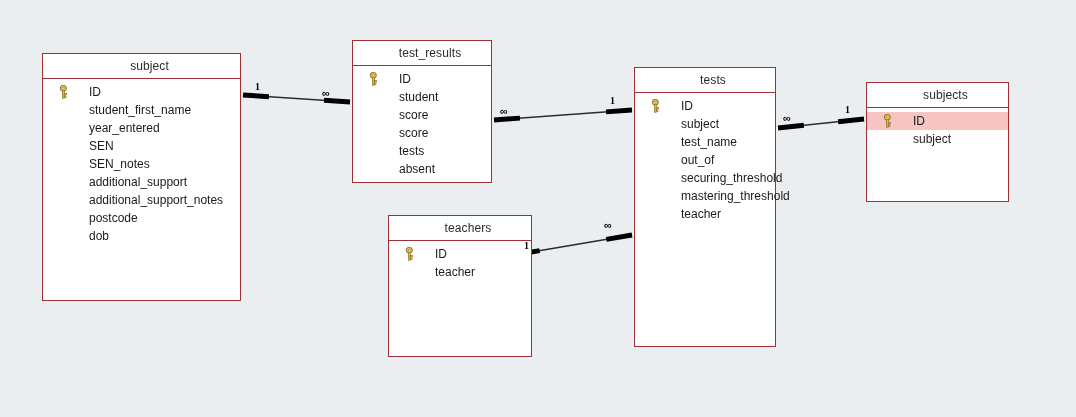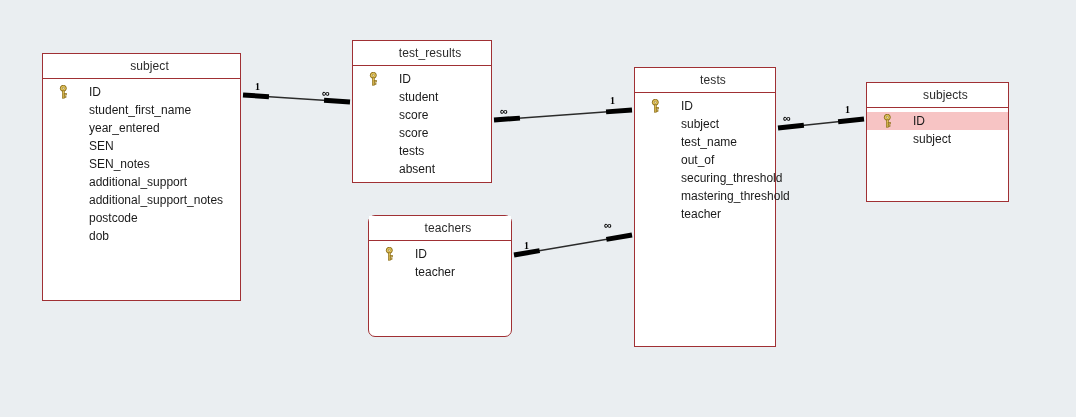--- a/index.html
+++ b/index.html
@@ -178,21 +178,21 @@
                 </g>
               </svg></span><span>ID</span></div>
           <div class="field-row"><span>subject</span></div>
           <div class="field-row"><span>test_name</span></div>
           <div class="field-row"><span>out_of</span></div>
           <div class="field-row"><span>securing_threshold</span></div>
           <div class="field-row"><span>mastering_threshold</span></div>
           <div class="field-row"><span>teacher</span></div>
         </div>
       </div>
-      <div class="table-box" style="left: 368px; top: 215px; width: 144px; height: 122px; border-radius: 7px;">
+      <div class="table-box" style="left: 388px; top: 215px; width: 144px; height: 142px;">
         <div class="table-title">teachers</div>
         <div class="field-list">
           <div class="field-row"><span class="key-icon"><svg viewBox="0 0 13 14" width="13" height="14" xmlns="http://www.w3.org/2000/svg">
                 <g>
                   <circle cx="6.3" cy="3.3" r="3.0" fill="#e8c95a" stroke="#8a6d1f" stroke-width="1"></circle>
                   <circle cx="6.3" cy="3.2" r="1.0" fill="#ffffff" stroke="#8a6d1f" stroke-width="0.6"></circle>
                   <rect x="5.4" y="5.8" width="1.9" height="7.4" fill="#e8c95a" stroke="#8a6d1f" stroke-width="0.7"></rect>
                   <rect x="7.1" y="8.4" width="2.4" height="1.5" fill="#e8c95a" stroke="#8a6d1f" stroke-width="0.7"></rect>
                   <rect x="7.1" y="11.0" width="1.9" height="1.4" fill="#e8c95a" stroke="#8a6d1f" stroke-width="0.7"></rect>
                 </g>

